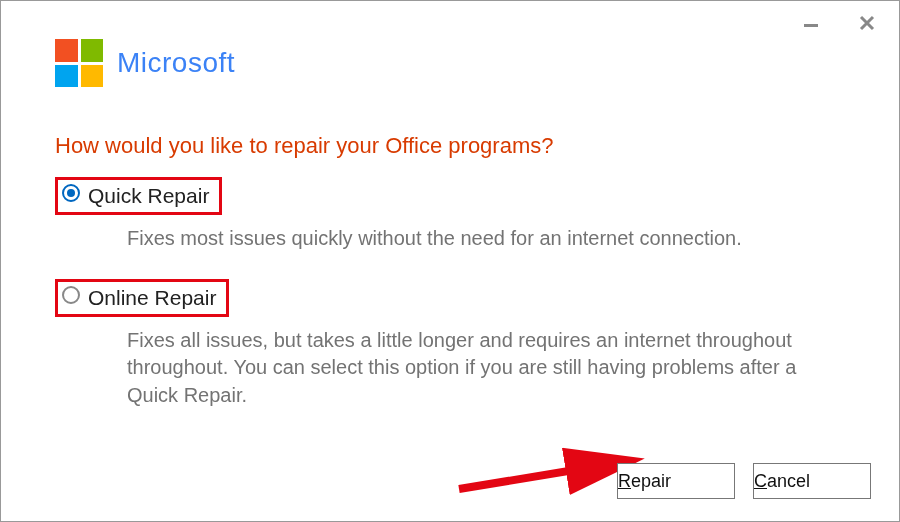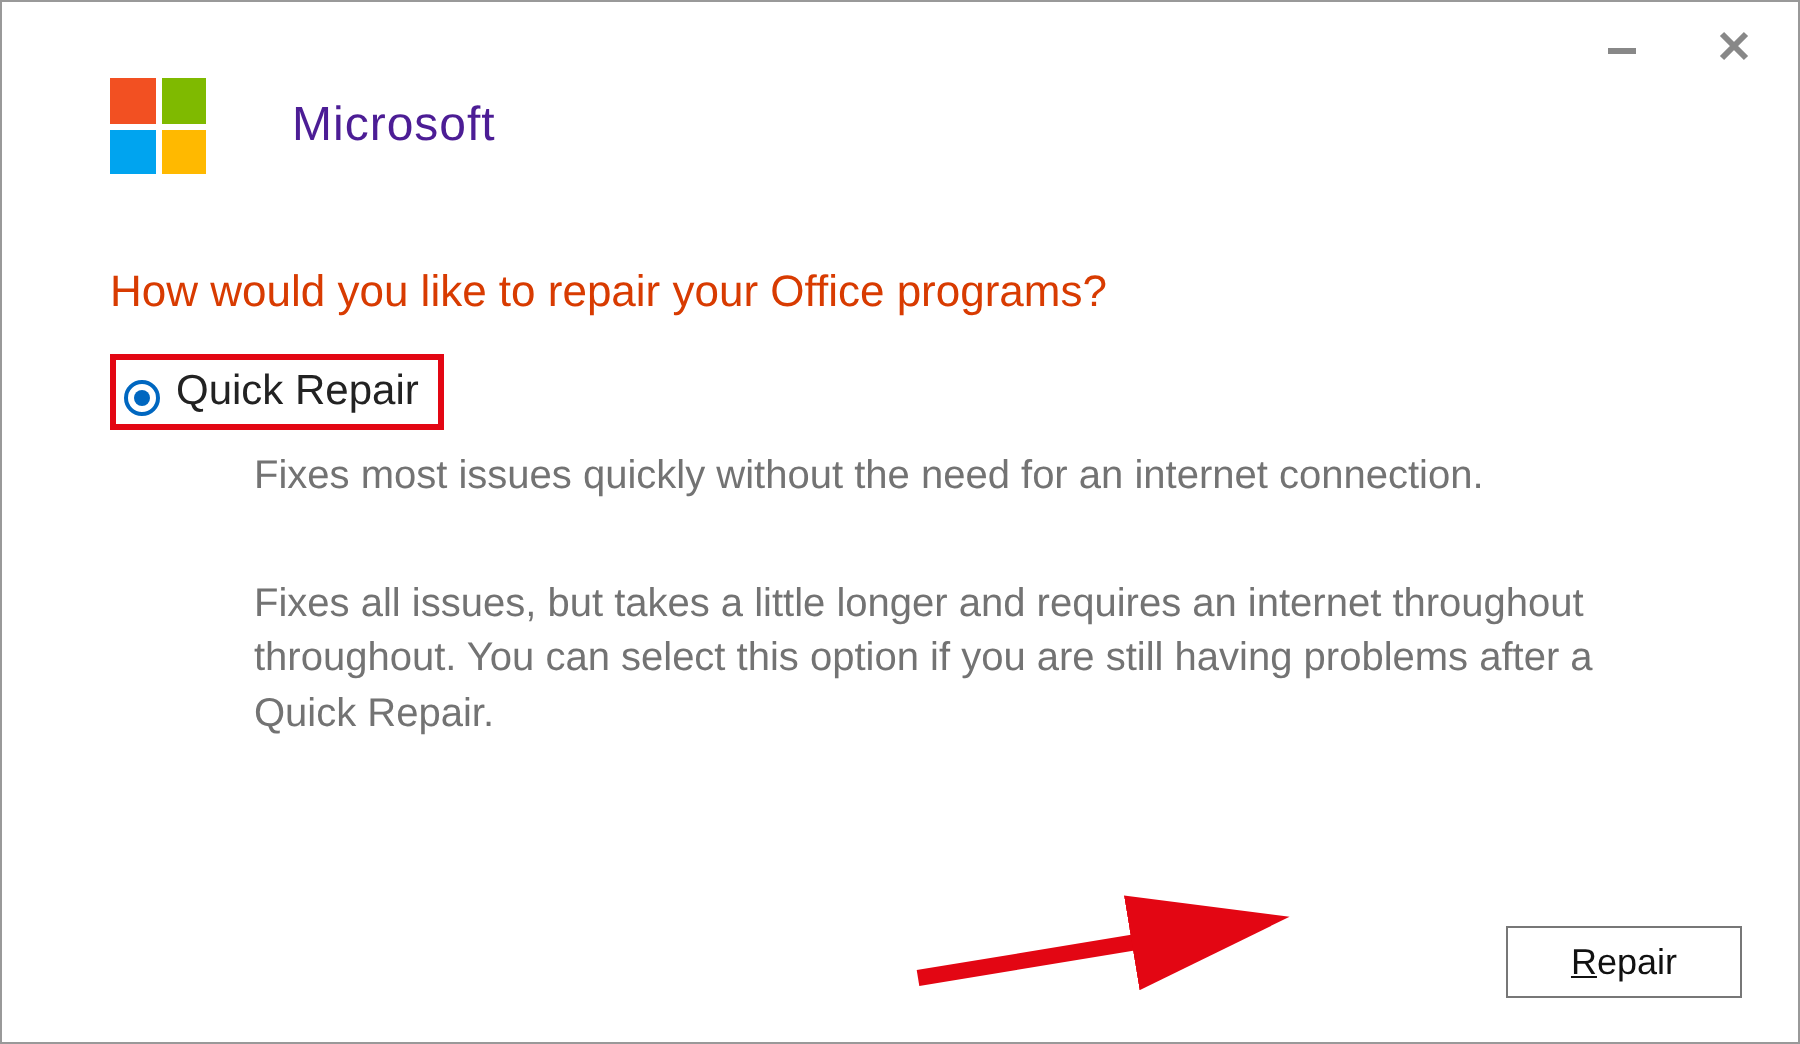--- a/index.html
+++ b/index.html
@@ -37,41 +37,40 @@
       grid-template-columns: 1fr 1fr;
       grid-template-rows: 1fr 1fr;
       gap: 3px;
     }
     .ms-logo div { width: 100%; height: 100%; }
     .sq-r { background: #f25022; }
     .sq-g { background: #7fba00; }
     .sq-b { background: #00a4ef; }
     .sq-y { background: #ffb900; }
     .brand {
-      font-size: 24px;
+      font-size: 28px;
       font-weight: 400;
-      color: #4c1d95;
+      color: #3b82f6;
       letter-spacing: 0.5px;
-      margin-left: 29px;
     }
     .heading {
       color: #d83b01;
       font-size: 22px;
       font-weight: 400;
       padding: 46px 54px 18px 54px;
     }
     .options {
       padding: 0 54px;
     }
     .opt-group {
       margin-bottom: 10px;
     }
     .opt-label-wrap {
       display: inline-flex;
-      align-items: flex-end;
+      align-items: flex-start;
       gap: 8px;
       padding: 4px 10px 4px 4px;
     }
     .highlighted {
       border: 3px solid #e30613;
     }
     .radio {
       width: 18px; height: 18px;
       border-radius: 50%;
       border: 2px solid #888;
@@ -108,21 +107,20 @@
     }
     .btn {
       min-width: 118px;
       height: 36px;
       border: 1px solid #777;
       background: #fff;
       font-size: 18px;
       color: #111;
       display: flex;
       align-items: center;
-      justify-content: center;
       cursor: pointer;
     }
     .btn .ul { text-decoration: underline; }
     .arrow {
       position: absolute;
       bottom: 24px;
       left: 450px;
       width: 200px;
       height: 50px;
       pointer-events: none;
@@ -160,31 +158,38 @@
 
   <div class="opt-group">
     <span class="opt-label-wrap highlighted">
       <span class="radio selected"></span>
       <span class="opt-label">Quick Repair</span>
     </span>
     <div class="opt-desc">Fixes most issues quickly without the need for an internet connection.</div>
   </div>
 
   <div class="opt-group">
+    <span class="opt-label-wrap highlighted">
+      <span class="radio"></span>
+      <span class="opt-label">Online Repair</span>
+    </span>
     <div class="opt-desc">Fixes all issues, but takes a little longer and requires an internet throughout throughout. You can select this option if you are still having problems after a Quick Repair.</div>
   </div>
 
 </div>
 
 <svg class="arrow" viewBox="0 0 200 50">
   <defs>
     <marker id="ah" markerWidth="10" markerHeight="10" refX="8" refY="3" orient="auto">
       <path d="M0,0 L10,3 L0,6 Z" fill="#e30613"></path>
     </marker>
   </defs>
   <line x1="8" y1="42" x2="178" y2="14" stroke="#e30613" stroke-width="8" marker-end="url(#ah)"></line>
 </svg>
 
 <div class="button-row">
   <div class="btn">
     <span><span class="ul">R</span><span>epair</span></span>
   </div>
+  <div class="btn">
+    <span><span class="ul">C</span><span>ancel</span></span>
+  </div>
 </div>
 
 </body></html>

